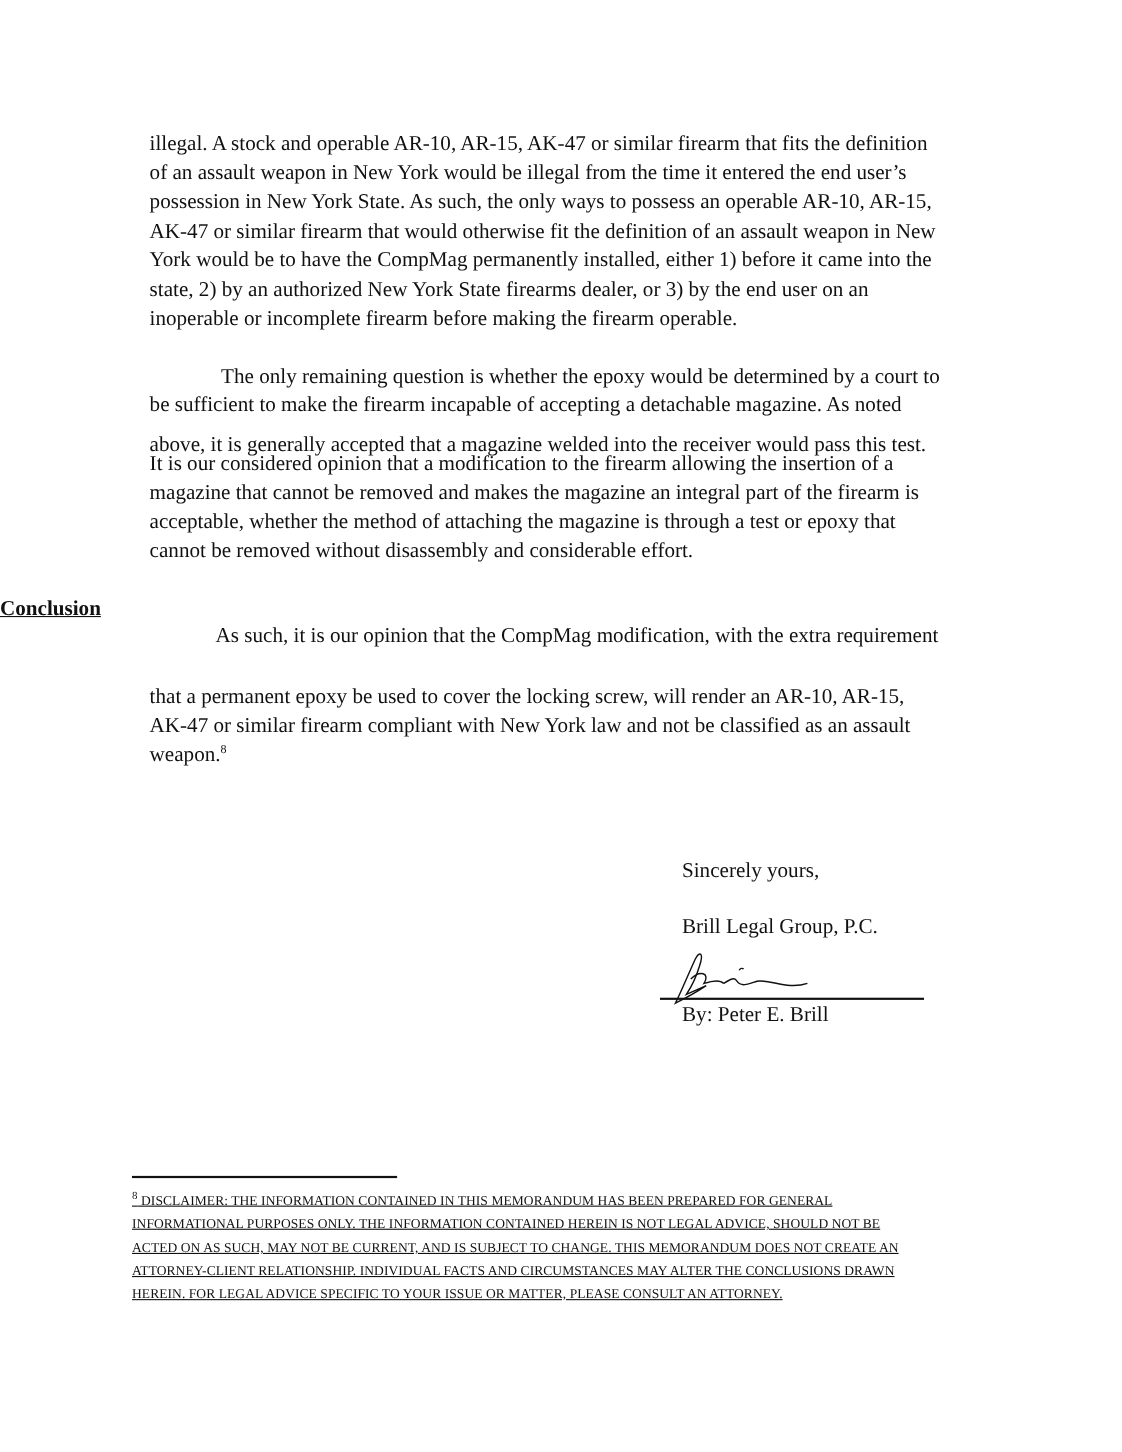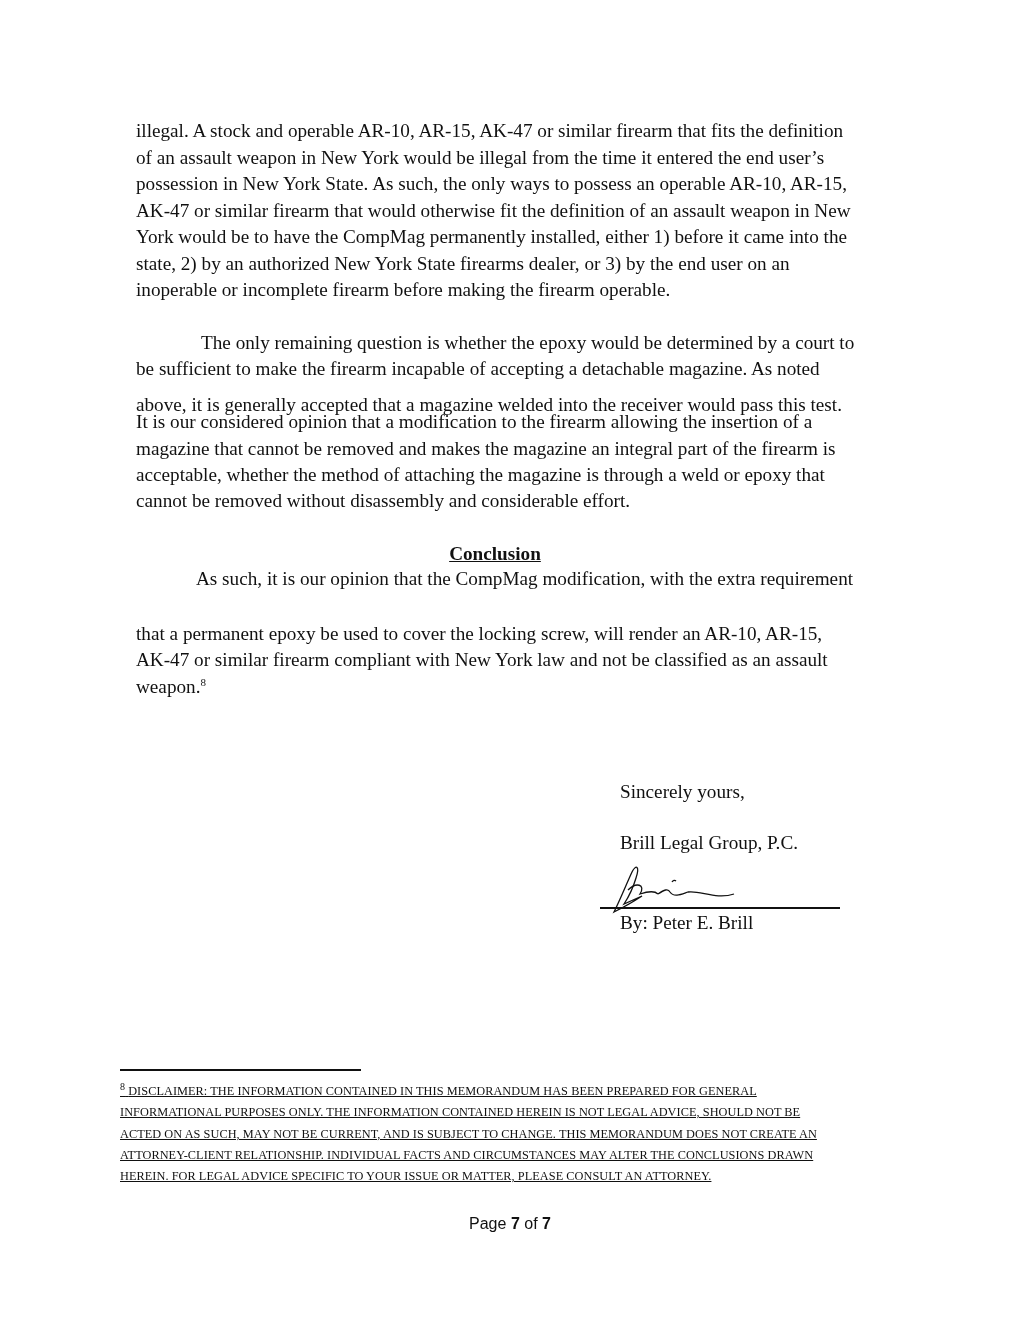--- a/index.html
+++ b/index.html
@@ -3,21 +3,21 @@
   <meta charset="utf-8">
   <style>
     html, body { margin: 0; padding: 0; background: #ffffff; }
     body { width: 1020px; height: 1320px; position: relative; overflow: hidden; color: #111; }
     .page { position: absolute; left: 0; top: 0; width: 1020px; height: 1320px; background: #fff; }
     .line {
       position: absolute; left: 120px; white-space: nowrap;
       font-family: "Liberation Serif", serif; font-size: 19.2px; line-height: 26.5px; margin-left: 16px;
     }
     .heading {
-      position: absolute; left: 0; width: 990px; text-align: center; top: 543px;
+      position: absolute; left: 0; width: 990px; text-align: left; top: 543px;
       font-family: "Liberation Serif", serif; font-size: 19.2px; font-weight: bold; text-decoration: underline;
     }
     .sup { font-size: 11px; vertical-align: super; line-height: 0; }
     .sig { position: absolute; left: 600px; font-family: "Liberation Serif", serif; font-size: 19.2px; white-space: nowrap; margin-left: 20px; }
     .sig-line { position: absolute; left: 600px; top: 907px; width: 240px; height: 0; border-top: 2px solid #111; }
     .signature-mark { position: absolute; left: 606px; top: 860px; width: 140px; height: 60px; }
     .fn-rule { position: absolute; left: 120px; top: 1069px; width: 241px; height: 0; border-top: 2px solid #111; }
     .fn {
       position: absolute; left: 120px; white-space: nowrap;
       font-family: "Liberation Serif", serif; font-size: 12.3px; line-height: 21px; text-transform: uppercase; letter-spacing: 0.05px; text-decoration: underline;
@@ -43,21 +43,21 @@
     <div class="line" style="top:251px">state, 2) by an authorized New York State firearms dealer, or 3) by the end user on an</div>
     <div class="line" style="top:277px">inoperable or incomplete firearm before making the firearm operable.</div>
   </div>
 
   <div>
     <div class="line" style="top:330px; left:185px">The only remaining question is whether the epoxy would be determined by a court to</div>
     <div class="line" style="top:356px">be sufficient to make the firearm incapable of accepting a detachable magazine. As noted</div>
     <div class="line" style="top:392px">above, it is generally accepted that a magazine welded into the receiver would pass this test.</div>
     <div class="line" style="top:409px">It is our considered opinion that a modification to the firearm allowing the insertion of a</div>
     <div class="line" style="top:436px">magazine that cannot be removed and makes the magazine an integral part of the firearm is</div>
-    <div class="line" style="top:462px">acceptable, whether the method of attaching the magazine is through a weld or epoxy that</div>
+    <div class="line" style="top:462px">acceptable, whether the method of attaching the magazine is through a test or epoxy that</div>
     <div class="line" style="top:488px">cannot be removed without disassembly and considerable effort.</div>
   </div>
 
   <div class="heading">Conclusion</div>
 
   <div>
     <div class="line" style="top:566px; left:180px">As such, it is our opinion that the CompMag modification, with the extra requirement</div>
     <div class="line" style="top:621px">that a permanent epoxy be used to cover the locking screw, will render an AR-10, AR-15,</div>
     <div class="line" style="top:647px">AK-47 or similar firearm compliant with New York law and not be classified as an assault</div>
     <div class="line" style="top:674px"><span>weapon.</span><span class="sup">8</span></div>
@@ -78,20 +78,14 @@
 
   <div class="fn-rule"></div>
   <div>
     <div class="fn" style="top:1081px"><span class="fsup">8</span> <span>Disclaimer: The information contained in this memorandum has been prepared for general</span></div>
     <div class="fn" style="top:1102px">informational purposes only. The information contained herein is not legal advice, should not be</div>
     <div class="fn" style="top:1124px">acted on as such, may not be current, and is subject to change. This memorandum does not create an</div>
     <div class="fn" style="top:1145px">attorney-client relationship. Individual facts and circumstances may alter the conclusions drawn</div>
     <div class="fn" style="top:1166px">herein. For legal advice specific to your issue or matter, please consult an attorney.</div>
   </div>
 
-  <div class="footer">
-    <span>Page</span>
-    <b>7</b>
-    <span>of</span>
-    <b>7</b>
-  </div>
 
 </div>
 
 </body></html>

